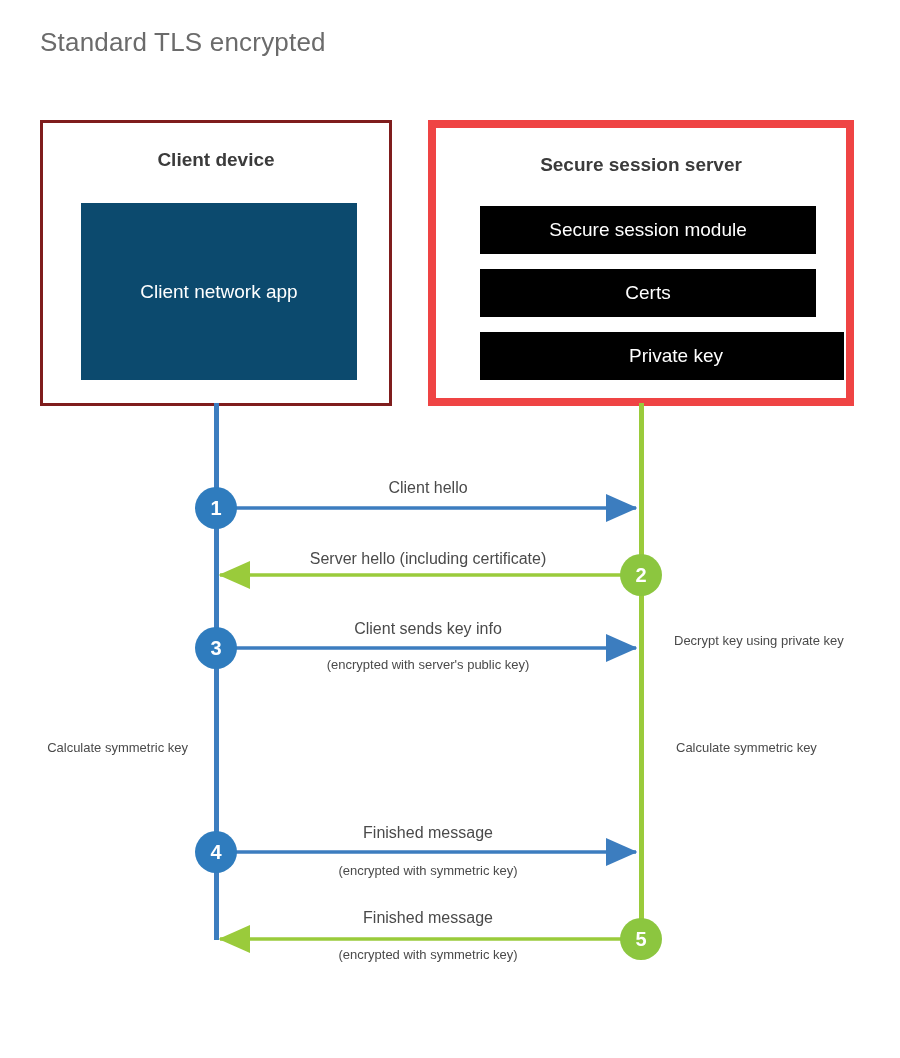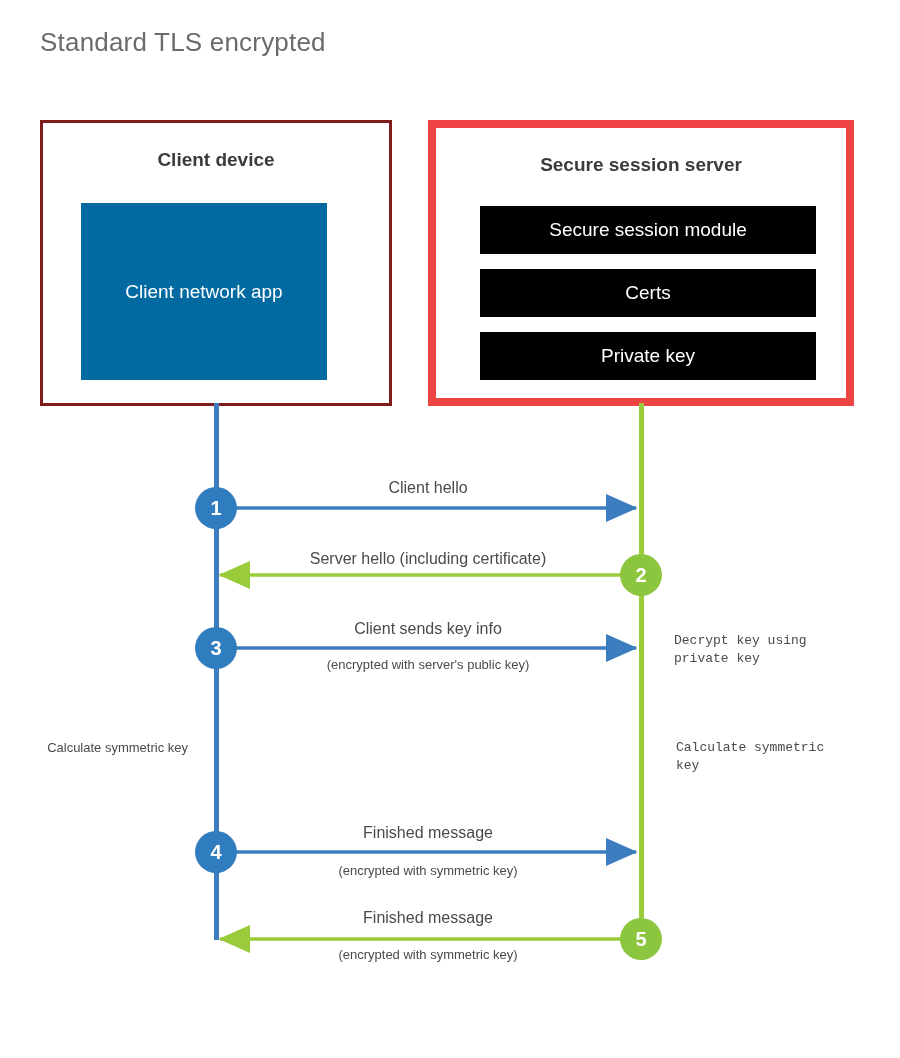--- a/index.html
+++ b/index.html
@@ -64,23 +64,23 @@
     font-size: 19px;
     font-weight: bold;
     color: #3b3b3b;
   }
 
   
   .client-app-box {
     position: absolute;
     left: 38px;
     top: 80px;
-    width: 246px;
+    width: 276px;
     height: 177px;
-    background: #0369a1;
+    background: #0c4a6e;
     color: #ffffff;
     font-size: 19px;
     font-weight: 300;
     display: flex;
     align-items: center;
     justify-content: center;
     text-align: center;
     line-height: 1.35;
   }
 
@@ -92,21 +92,21 @@
     background: #000000;
     color: #ffffff;
     font-size: 19px;
     font-weight: 300;
     display: flex;
     align-items: center;
     justify-content: center;
   }
   .server-module.m0 { top: 78px; }
   .server-module.m1 { top: 141px; }
-  .server-module.m2 { top: 204px; }
+  .server-module.m2 { top: 204px; padding-left: 28px; }
 
   
   .lifeline {
     position: absolute;
     width: 5px;
   }
   .lifeline.client-lifeline {
     left: 214px;
     top: 403px;
     height: 537px;
@@ -166,21 +166,21 @@
 
   
   .side-note {
     position: absolute;
     font-size: 13px;
     font-weight: 400;
     color: #4a4a4a;
     line-height: 1.35;
   }
   .side-note.right-align { text-align: right; }
-  .side-note.left-align  { text-align: left; font-family: Liberation Mono, monospace; }
+  .side-note.left-align  { text-align: left; }
 </style>
 </head>
 <body>
 
 <div id="diagram-root">
 
   <div class="page-title">Standard TLS encrypted</div>
 
   <div class="actor-box client">
     <div class="actor-title">Client device</div>

